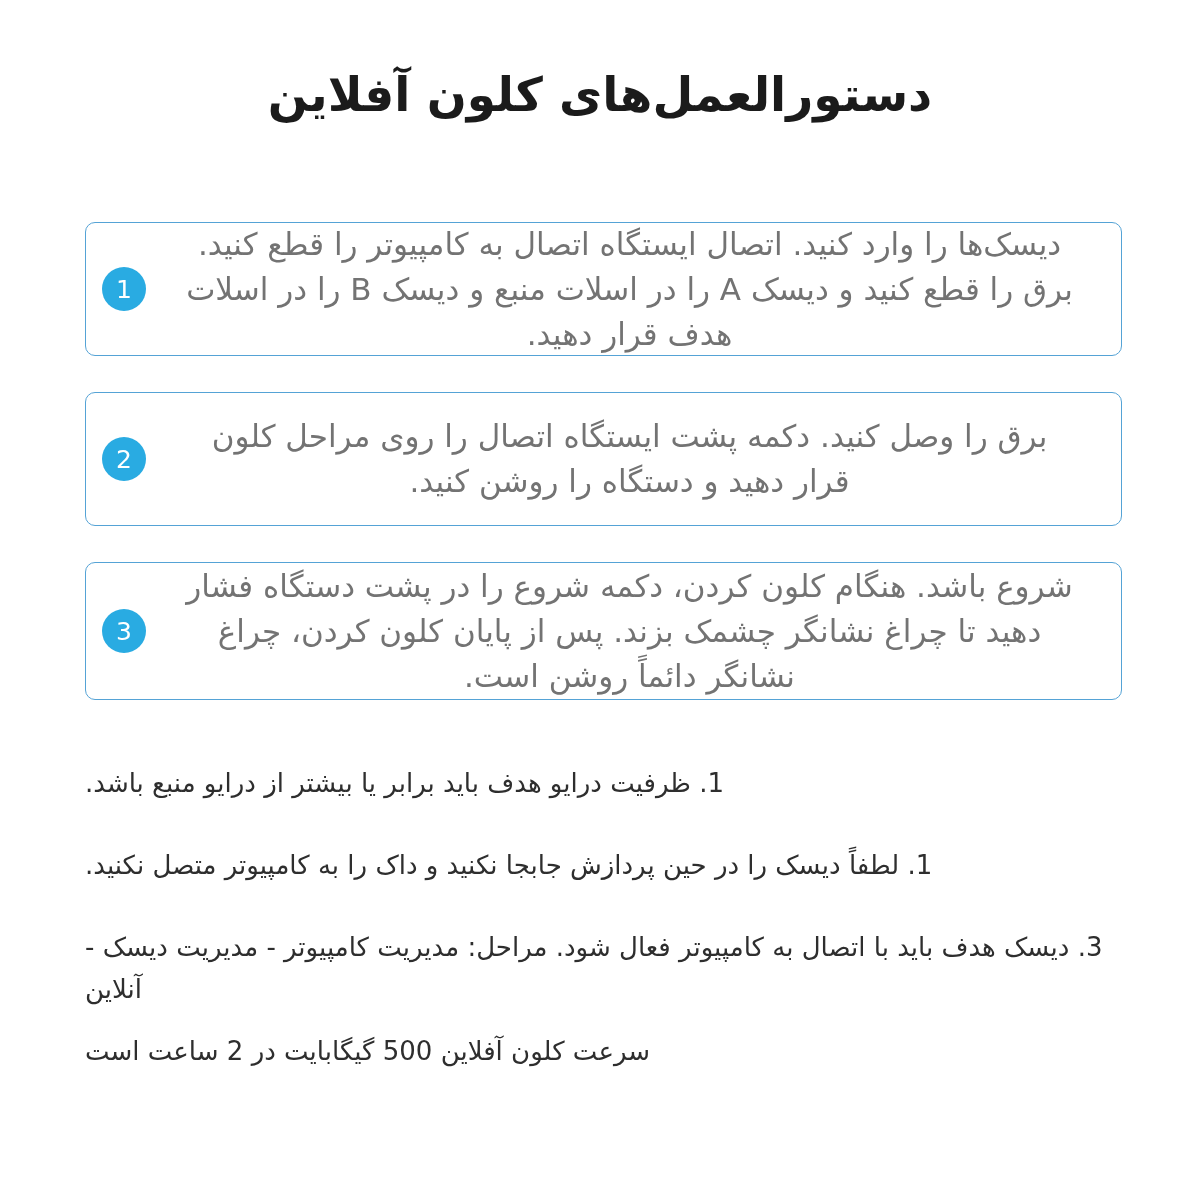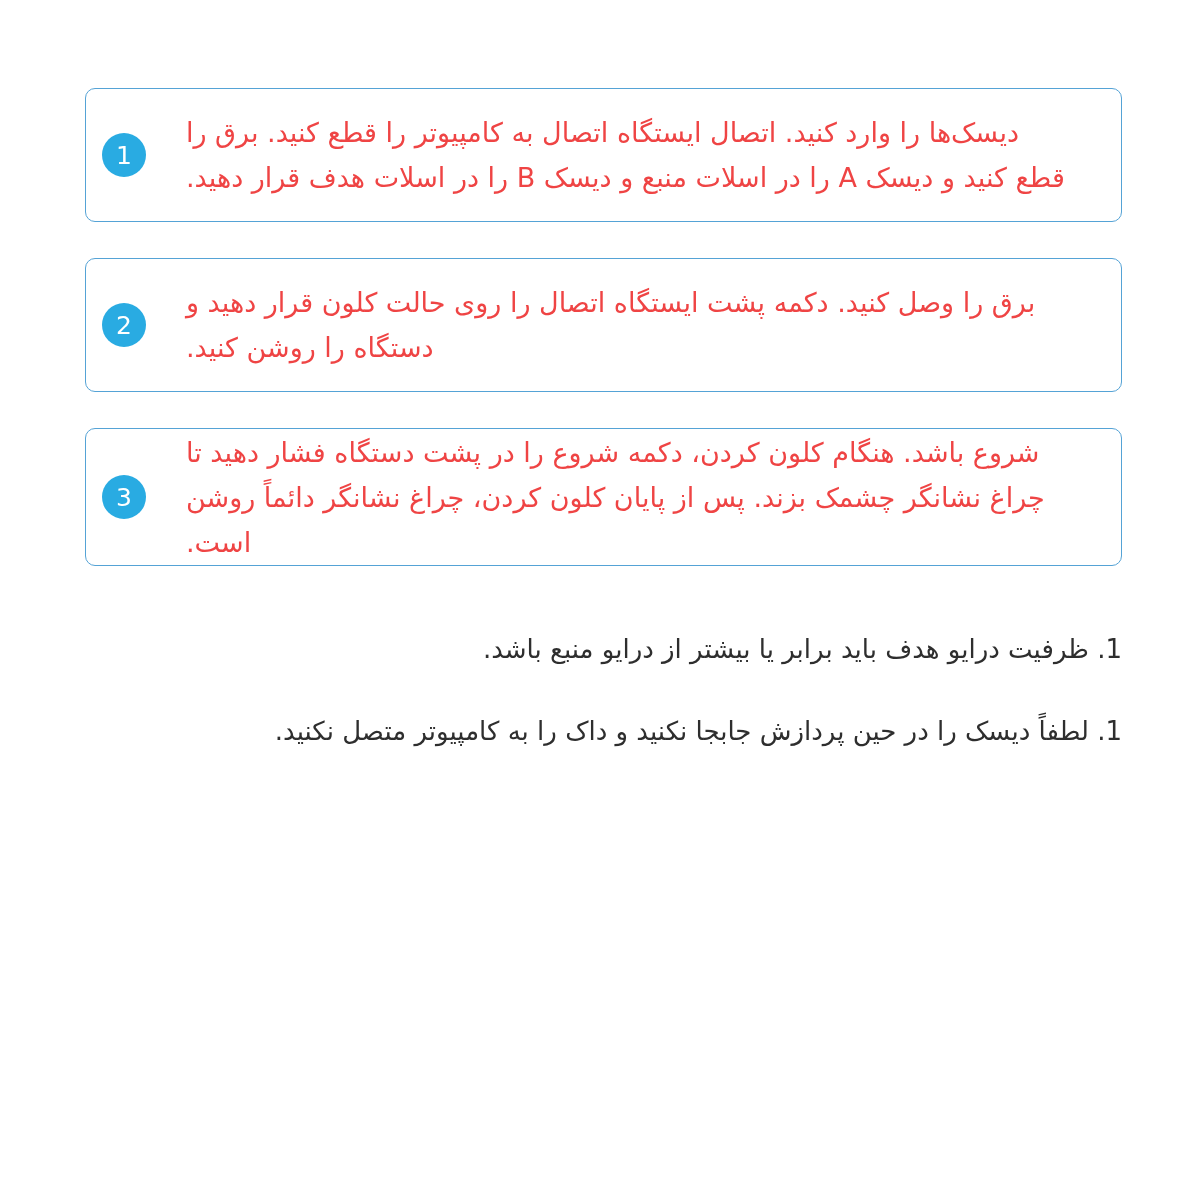--- a/index.html
+++ b/index.html
@@ -50,70 +50,73 @@
     font-size: 25px;
     font-weight: 400;
     display: flex;
     align-items: center;
     justify-content: center;
   }
   .step-text {
     flex: 1;
     margin: 0 48px 0 40px;
     direction: rtl;
-    text-align: left;
-    font-size: 27px;
+    text-align: center;
+    font-size: 31px;
     line-height: 45px;
-    color: #ef4444;
+    color: #737373;
   }
   .notes {
     margin: 62px 78px 0 85px;
   }
   .note {
     margin: 0 0 40px 0;
     direction: rtl;
-    text-align: right;
+    text-align: left;
     font-size: 26px;
     line-height: 42px;
     color: #2e2e2e;
   }
   .note:last-child { margin-bottom: 0; }
   .footer-note {
     margin: 20px 78px 0 85px;
     direction: rtl;
     text-align: left;
     font-size: 26px;
     line-height: 42px;
     color: #2e2e2e;
   }
 </style>
 </head>
 <body>
 
 <div class="page">
 
+  <h1 class="title">دستورالعمل‌های کلون آفلاین</h1>
 
   <div class="steps">
 
     <div class="step-box">
       <span class="step-num">1</span>
       <p class="step-text">دیسک‌ها را وارد کنید. اتصال ایستگاه اتصال به کامپیوتر را قطع کنید. برق را قطع کنید و دیسک A را در اسلات منبع و دیسک B را در اسلات هدف قرار دهید.</p>
     </div>
 
     <div class="step-box">
       <span class="step-num">2</span>
-      <p class="step-text">برق را وصل کنید. دکمه پشت ایستگاه اتصال را روی حالت کلون قرار دهید و دستگاه را روشن کنید.</p>
+      <p class="step-text">برق را وصل کنید. دکمه پشت ایستگاه اتصال را روی مراحل کلون قرار دهید و دستگاه را روشن کنید.</p>
     </div>
 
     <div class="step-box tall">
       <span class="step-num">3</span>
       <p class="step-text">شروع باشد. هنگام کلون کردن، دکمه شروع را در پشت دستگاه فشار دهید تا چراغ نشانگر چشمک بزند. پس از پایان کلون کردن، چراغ نشانگر دائماً روشن است.</p>
     </div>
 
   </div>
 
   <div class="notes">
     <p class="note">1. ظرفیت درایو هدف باید برابر یا بیشتر از درایو منبع باشد.</p>
     <p class="note">1. لطفاً دیسک را در حین پردازش جابجا نکنید و داک را به کامپیوتر متصل نکنید.</p>
+    <p class="note">3. دیسک هدف باید با اتصال به کامپیوتر فعال شود. مراحل: مدیریت کامپیوتر - مدیریت دیسک - آنلاین</p>
   </div>
 
+  <p class="footer-note">سرعت کلون آفلاین 500 گیگابایت در 2 ساعت است</p>
 
 </div>
 
 </body></html>

